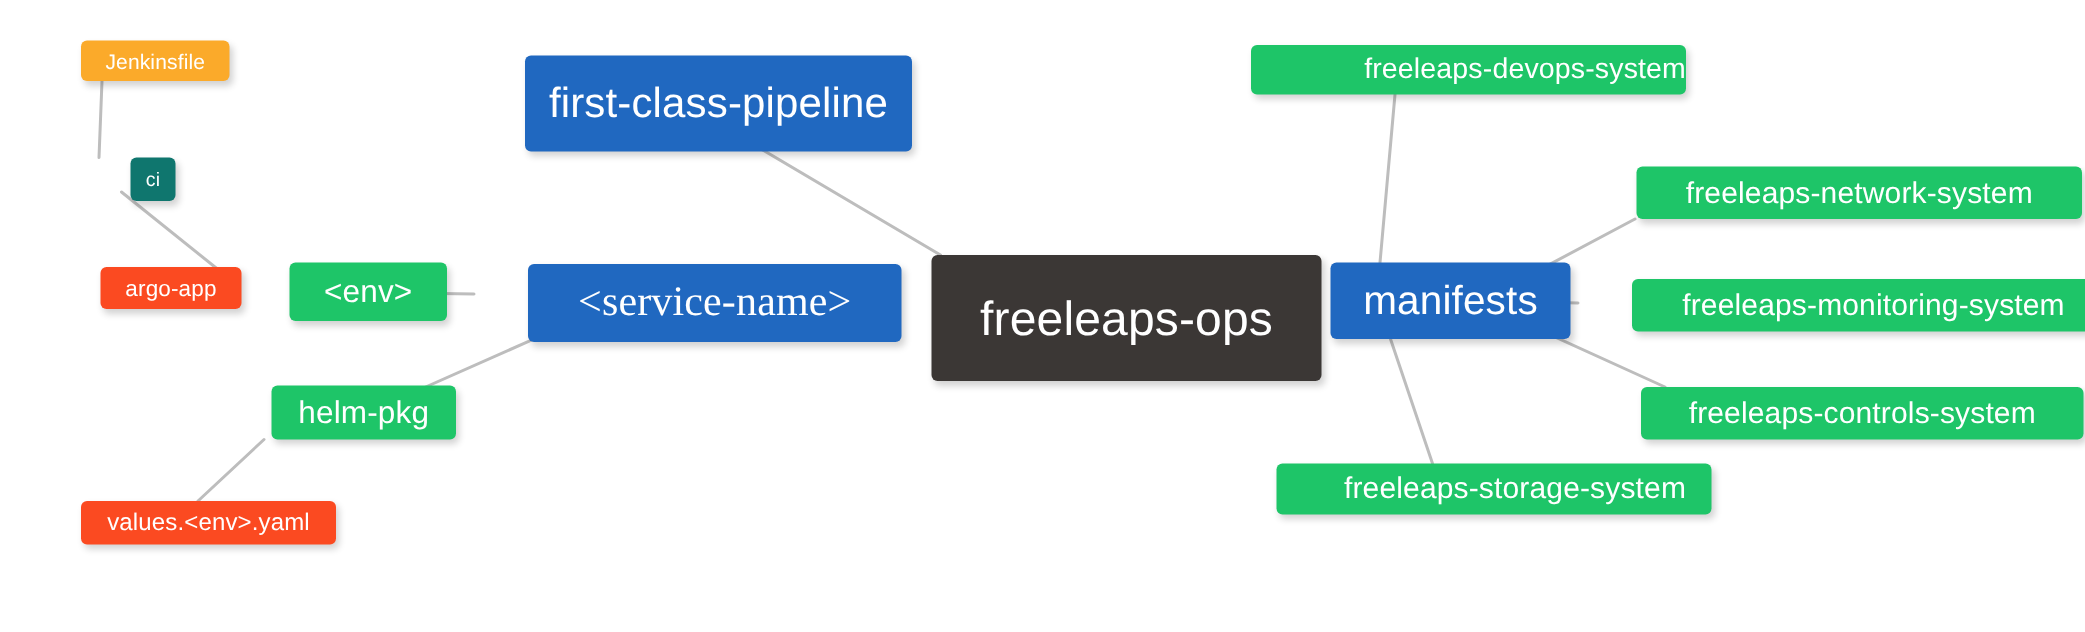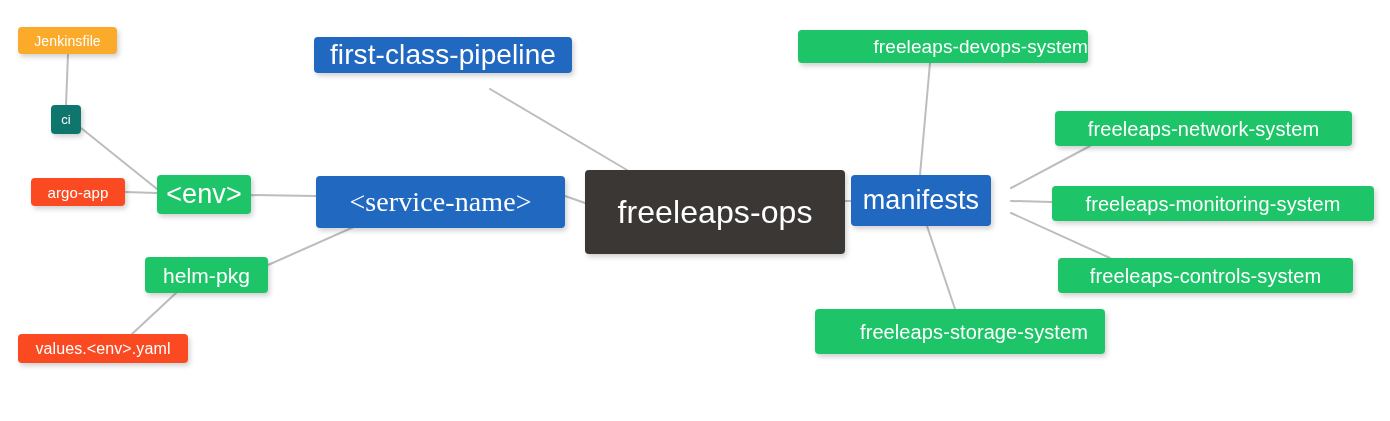--- a/index.html
+++ b/index.html
@@ -27,20 +27,21 @@
     box-sizing: border-box;
     display: flex;
     align-items: center;
     justify-content: center;
     border-radius: 4px;
     color: #ffffff;
     white-space: nowrap;
     box-shadow: 2px 3px 5px rgba(0,0,0,0.18);
     line-height: 1;
     letter-spacing: 0.1px;
+    margin-left: 36px;
   }
   .node-label {
     display: block;
   }
 </style>
 </head>
 <body>
 
 <div id="canvas">
   <svg id="edges" viewBox="0 0 1390 421">
@@ -62,50 +63,50 @@
   <div id="node-layer">
       <div class="node" style="left: 18px; top: 27px; width: 99px; height: 27px; background: rgb(251, 170, 42); font-size: 14px;">
         <span class="node-label">Jenkinsfile</span>
       </div>
       <div class="node" style="left: 51px; top: 105px; width: 30px; height: 29px; background: #0f766e; font-size: 13px;">
         <span class="node-label">ci</span>
       </div>
       <div class="node" style="left: 31px; top: 178px; width: 94px; height: 28px; background: rgb(251, 74, 33); font-size: 15px; justify-content: center;">
         <span class="node-label">argo-app</span>
       </div>
-      <div class="node" style="left: 157px; top: 175px; width: 94px; height: 39px; background: rgb(30, 197, 104); font-size: 27px;">
+      <div class="node" style="left: 157px; top: 175px; width: 105px; height: 39px; background: rgb(30, 197, 104); font-size: 21px;">
         <span class="node-label">&lt;env&gt;</span>
       </div>
       <div class="node" style="left: 145px; top: 257px; width: 123px; height: 36px; background: rgb(30, 197, 104); font-size: 21px;">
         <span class="node-label">helm-pkg</span>
       </div>
       <div class="node" style="left: 18px; top: 334px; width: 170px; height: 29px; background: rgb(251, 74, 33); font-size: 16px;">
         <span class="node-label">values.&lt;env&gt;.yaml</span>
       </div>
-      <div class="node" style="left: 314px; top: 37px; width: 258px; height: 36px; background: rgb(32, 104, 192); font-size: 28px;">
+      <div class="node" style="left: 314px; top: 37px; width: 258px; height: 64px; background: rgb(32, 104, 192); font-size: 28px;">
         <span class="node-label">first-class-pipeline</span>
       </div>
       <div class="node" style="left: 316px; top: 176px; width: 249px; height: 52px; background: rgb(32, 104, 192); font-size: 28px; font-family: Liberation Serif, serif;">
         <span class="node-label">&lt;service-name&gt;</span>
       </div>
       <div class="node" style="left: 585px; top: 170px; width: 260px; height: 84px; background: rgb(59, 55, 53); font-size: 32px;">
         <span class="node-label">freeleaps-ops</span>
       </div>
-      <div class="node" style="left: 851px; top: 175px; width: 140px; height: 51px; background: rgb(32, 104, 192); font-size: 27px;">
+      <div class="node" style="left: 851px; top: 175px; width: 160px; height: 51px; background: rgb(32, 104, 192); font-size: 27px;">
         <span class="node-label">manifests</span>
       </div>
       <div class="node" style="left: 798px; top: 30px; width: 290px; height: 33px; background: rgb(30, 197, 104); font-size: 19px; justify-content: flex-end;">
         <span class="node-label">freeleaps-devops-system</span>
       </div>
       <div class="node" style="left: 1055px; top: 111px; width: 297px; height: 35px; background: rgb(30, 197, 104); font-size: 20px;">
         <span class="node-label">freeleaps-network-system</span>
       </div>
       <div class="node" style="left: 1052px; top: 186px; width: 322px; height: 35px; background: rgb(30, 197, 104); font-size: 20px; align-items: center;">
         <span class="node-label">freeleaps-monitoring-system</span>
       </div>
       <div class="node" style="left: 1058px; top: 258px; width: 295px; height: 35px; background: rgb(30, 197, 104); font-size: 20px;">
         <span class="node-label">freeleaps-controls-system</span>
       </div>
-      <div class="node" style="left: 815px; top: 309px; width: 290px; height: 45px; background: rgb(30, 197, 104); font-size: 20px; padding-left: 28px;">
+      <div class="node" style="left: 815px; top: 309px; width: 290px; height: 34px; background: rgb(30, 197, 104); font-size: 20px; padding-left: 28px;">
         <span class="node-label">freeleaps-storage-system</span>
       </div>
     </div>
 </div>
 
 </body></html>

